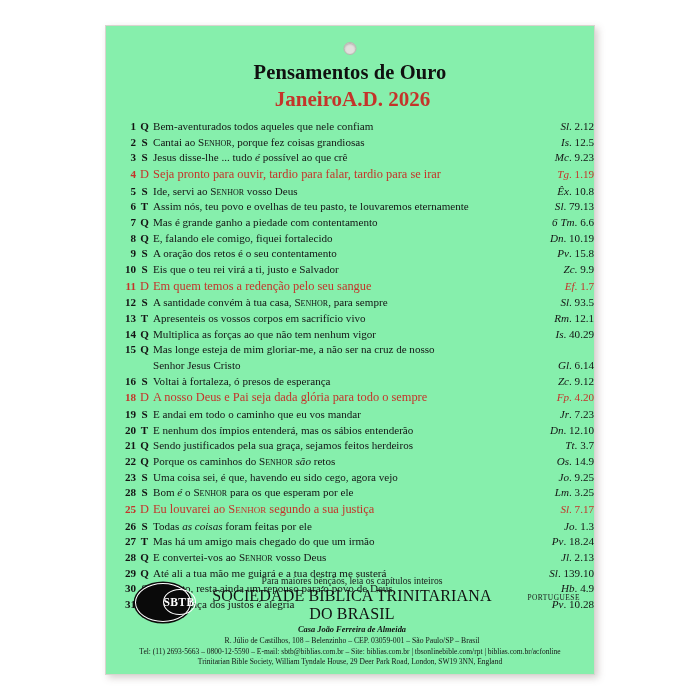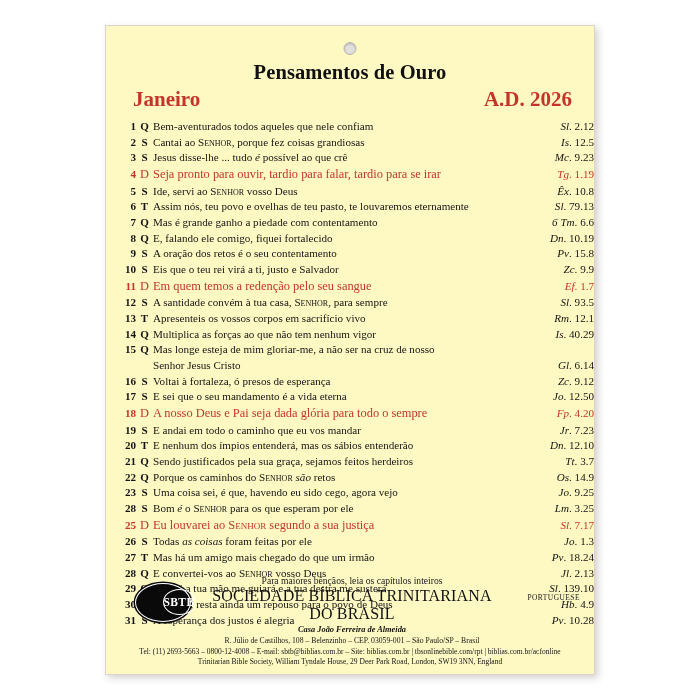--- a/index.html
+++ b/index.html
@@ -15,21 +15,21 @@
     position: absolute;
     left: 105px;
     top: 25px;
     width: 490px;
     height: 650px;
   }
 
   .calendar-page {
     position: absolute;
     inset: 0;
-    background: #fef9c3;
+    background: #86efac;
     border: 1px solid #d9d4cf;
     box-shadow: 3px 3px 7px rgba(120,100,95,0.30);
     box-sizing: border-box;
     overflow: hidden;
   }
 
   .punch-hole {
     position: absolute;
     left: 50%;
     transform: translateX(-50%);
@@ -46,21 +46,21 @@
     text-align: center;
     font-size: 20.5px;
     font-weight: bold;
     color: #101010;
     margin-top: 35px;
     letter-spacing: 0.1px;
   }
 
   .month-year-row {
     display: flex;
-    justify-content: space-between;
+    justify-content: center;
     align-items: baseline;
     padding: 3px 22px 0 27px;
   }
   .month-name, .year-label {
     color: #C4342A;
     font-weight: bold;
     font-size: 21px;
   }
 
   table.days {
@@ -311,26 +311,20 @@
             <td></td>
             <td></td>
             <td class="cont-text">Senhor Jesus Cristo</td>
             <td class="c-ref"><span class="bk">Gl</span>. 6.14</td>
           </tr>
           <tr>
             <td class="c-day">16</td>
             <td class="c-dow">S</td>
             <td class="c-text">Voltai à fortaleza, ó presos de esperança</td>
             <td class="c-ref"><span class="bk">Zc</span>. 9.12</td>
-          </tr>
-          <tr>
-            <td class="c-day">17</td>
-            <td class="c-dow">S</td>
-            <td class="c-text">E sei que o seu mandamento é a vida eterna</td>
-            <td class="c-ref"><span class="bk">Jo</span>. 12.50</td>
           </tr>
           <tr class="sunday">
             <td class="c-day">18</td>
             <td class="c-dow">D</td>
             <td class="c-text">A nosso Deus e Pai seja dada glória para todo o sempre</td>
             <td class="c-ref"><span class="bk">Fp</span>. 4.20</td>
           </tr>
           <tr>
             <td class="c-day">19</td>
             <td class="c-dow">S</td>
@@ -421,19 +415,19 @@
         </div>
         <div class="center-cell">
           <div class="blessing-line">Para maiores bênçãos, leia os capítulos inteiros</div>
           <div class="society-name">SOCIEDADE BÍBLICA TRINITARIANA DO BRASIL</div>
           <div class="casa-line">Casa João Ferreira de Almeida</div>
           <div class="addr-line">R. Júlio de Castilhos, 108 – Belenzinho – CEP. 03059-001 – São Paulo/SP – Brasil</div>
         </div>
         <div class="lang-cell">PORTUGUESE</div>
       </div>
       <div class="contact-lines">
-        <div>Tel: (11) 2693-5663 – 0800-12-4008 – E-mail: sbtb@biblias.com.br – Site: biblias.com.br  |  tbsonlinebible.com/rpt  |  biblias.com.br/acfonline</div>
+        <div>Tel: (11) 2693-5663 – 0800-12-5590 – E-mail: sbtb@biblias.com.br – Site: biblias.com.br  |  tbsonlinebible.com/rpt  |  biblias.com.br/acfonline</div>
         <div>Trinitarian Bible Society, William Tyndale House, 29 Deer Park Road, London, SW19 3NN, England</div>
       </div>
     </div>
 
   </div>
 </div>
 
 </body></html>

